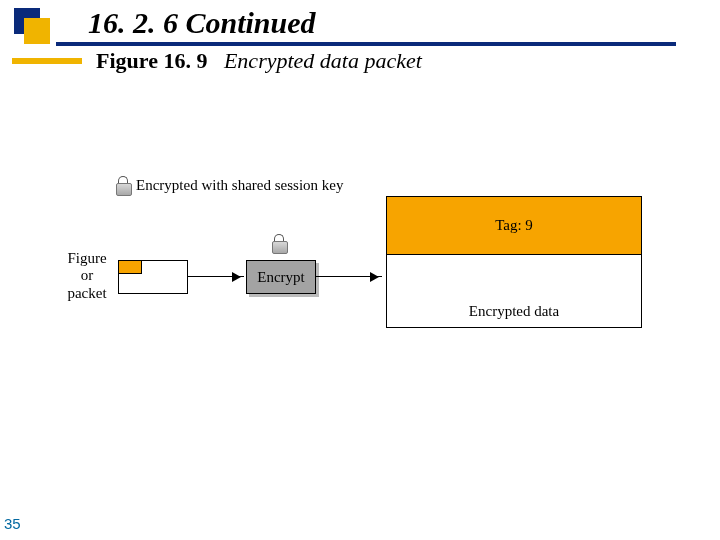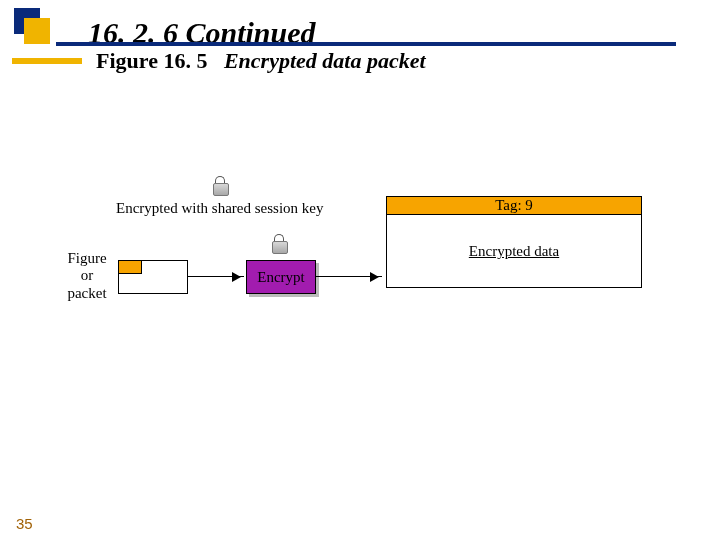--- a/index.html
+++ b/index.html
@@ -25,21 +25,21 @@
     content: "";
     position: absolute;
     left: -10px; top: -10px;
     width: 26px; height: 26px;
     background: #0a2a7a;
     z-index: -1;
   }
   .section-title {
     position: absolute;
     left: 88px;
-    top: 16px;
+    top: 6px;
     font-size: 30px;
     font-weight: bold;
     font-style: italic;
   }
   .title-underline {
     position: absolute;
     left: 56px;
     top: 42px;
     width: 620px;
     height: 4px;
@@ -53,38 +53,37 @@
     height: 6px;
     background: #f0b400;
   }
   .figure-label {
     position: absolute;
     left: 96px;
     top: 48px;
     font-size: 22px;
   }
   .figure-label .num { font-weight: bold; }
-  .figure-label .cap { font-weight: bold; font-style: italic; margin-top: 44px; }
+  .figure-label .cap { font-weight: normal; font-style: italic; margin-top: 44px; }
 
   
   .diagram {
     position: absolute;
     left: 60px;
     top: 180px;
     width: 620px;
     height: 180px;
   }
   .legend {
     position: absolute;
     left: 56px; top: -4px;
     font-size: 15px;
     display: flex;
     align-items: center;
     gap: 6px;
-    flex-direction: column;
   }
   .lockicon {
     width: 14px; height: 18px;
     position: relative;
     display: inline-block;
   }
   .lockicon::before {
     content: "";
     position: absolute;
     left: 2px; top: 0;
@@ -138,21 +137,21 @@
     border: 5px solid transparent;
     border-left: 9px solid #000;
   }
   .a1 { left: 128px; top: 96px; width: 56px; }
   .a2 { left: 256px; top: 96px; width: 66px; }
 
   .encrypt-box {
     position: absolute;
     left: 186px; top: 80px;
     width: 70px; height: 34px;
-    background: #a21caf;
+    background: #a3a3a3;
     border: 1.5px solid #000;
     text-align: center;
     line-height: 32px;
     font-size: 15px;
     box-shadow: 3px 3px 0 #bbb;
   }
   .encrypt-lock {
     position: absolute;
     left: 212px; top: 54px;
   }
@@ -160,45 +159,44 @@
   .tbl {
     position: absolute;
     left: 326px; top: 16px;
     width: 256px;
     border: 1.5px solid #000;
     font-size: 15px;
     text-align: center;
   }
   .tbl .row {
     border-bottom: 1.5px solid #000;
-    padding: 0 6px;
+    padding: 20px 6px;
   }
   .tbl .hdr { background: #f7a400; }
   .tbl .body { height: 72px; line-height: 72px; }
-  .tbl .row:last-child { border-bottom: none; text-decoration: underline; }
+  .tbl .row:last-child { border-bottom: none; }
 
   .page-num {
     position: absolute;
     left: 0; bottom: 8px;
     font-family: Arial, sans-serif;
     font-size: 15px;
-    color: #a16207;
+    color: #0369a1;
     padding-left: 4px;
-    margin-left: 12px;
   }
 </style>
 </head>
 <body>
 
 <div class="header-block"></div>
 <div class="section-title">16. 2. 6  Continued</div>
 <div class="title-underline"></div>
 <div class="title-tick"></div>
 <div class="figure-label">
-  <span class="num">Figure 16. 5</span>
+  <span class="num">Figure 16. 9</span>
   &nbsp;
   <span class="cap">Encrypted data packet</span>
 </div>
 
 <div class="diagram">
   <div class="legend">
     <span class="lockicon"></span>
     <span>Encrypted with shared session key</span>
   </div>
 

